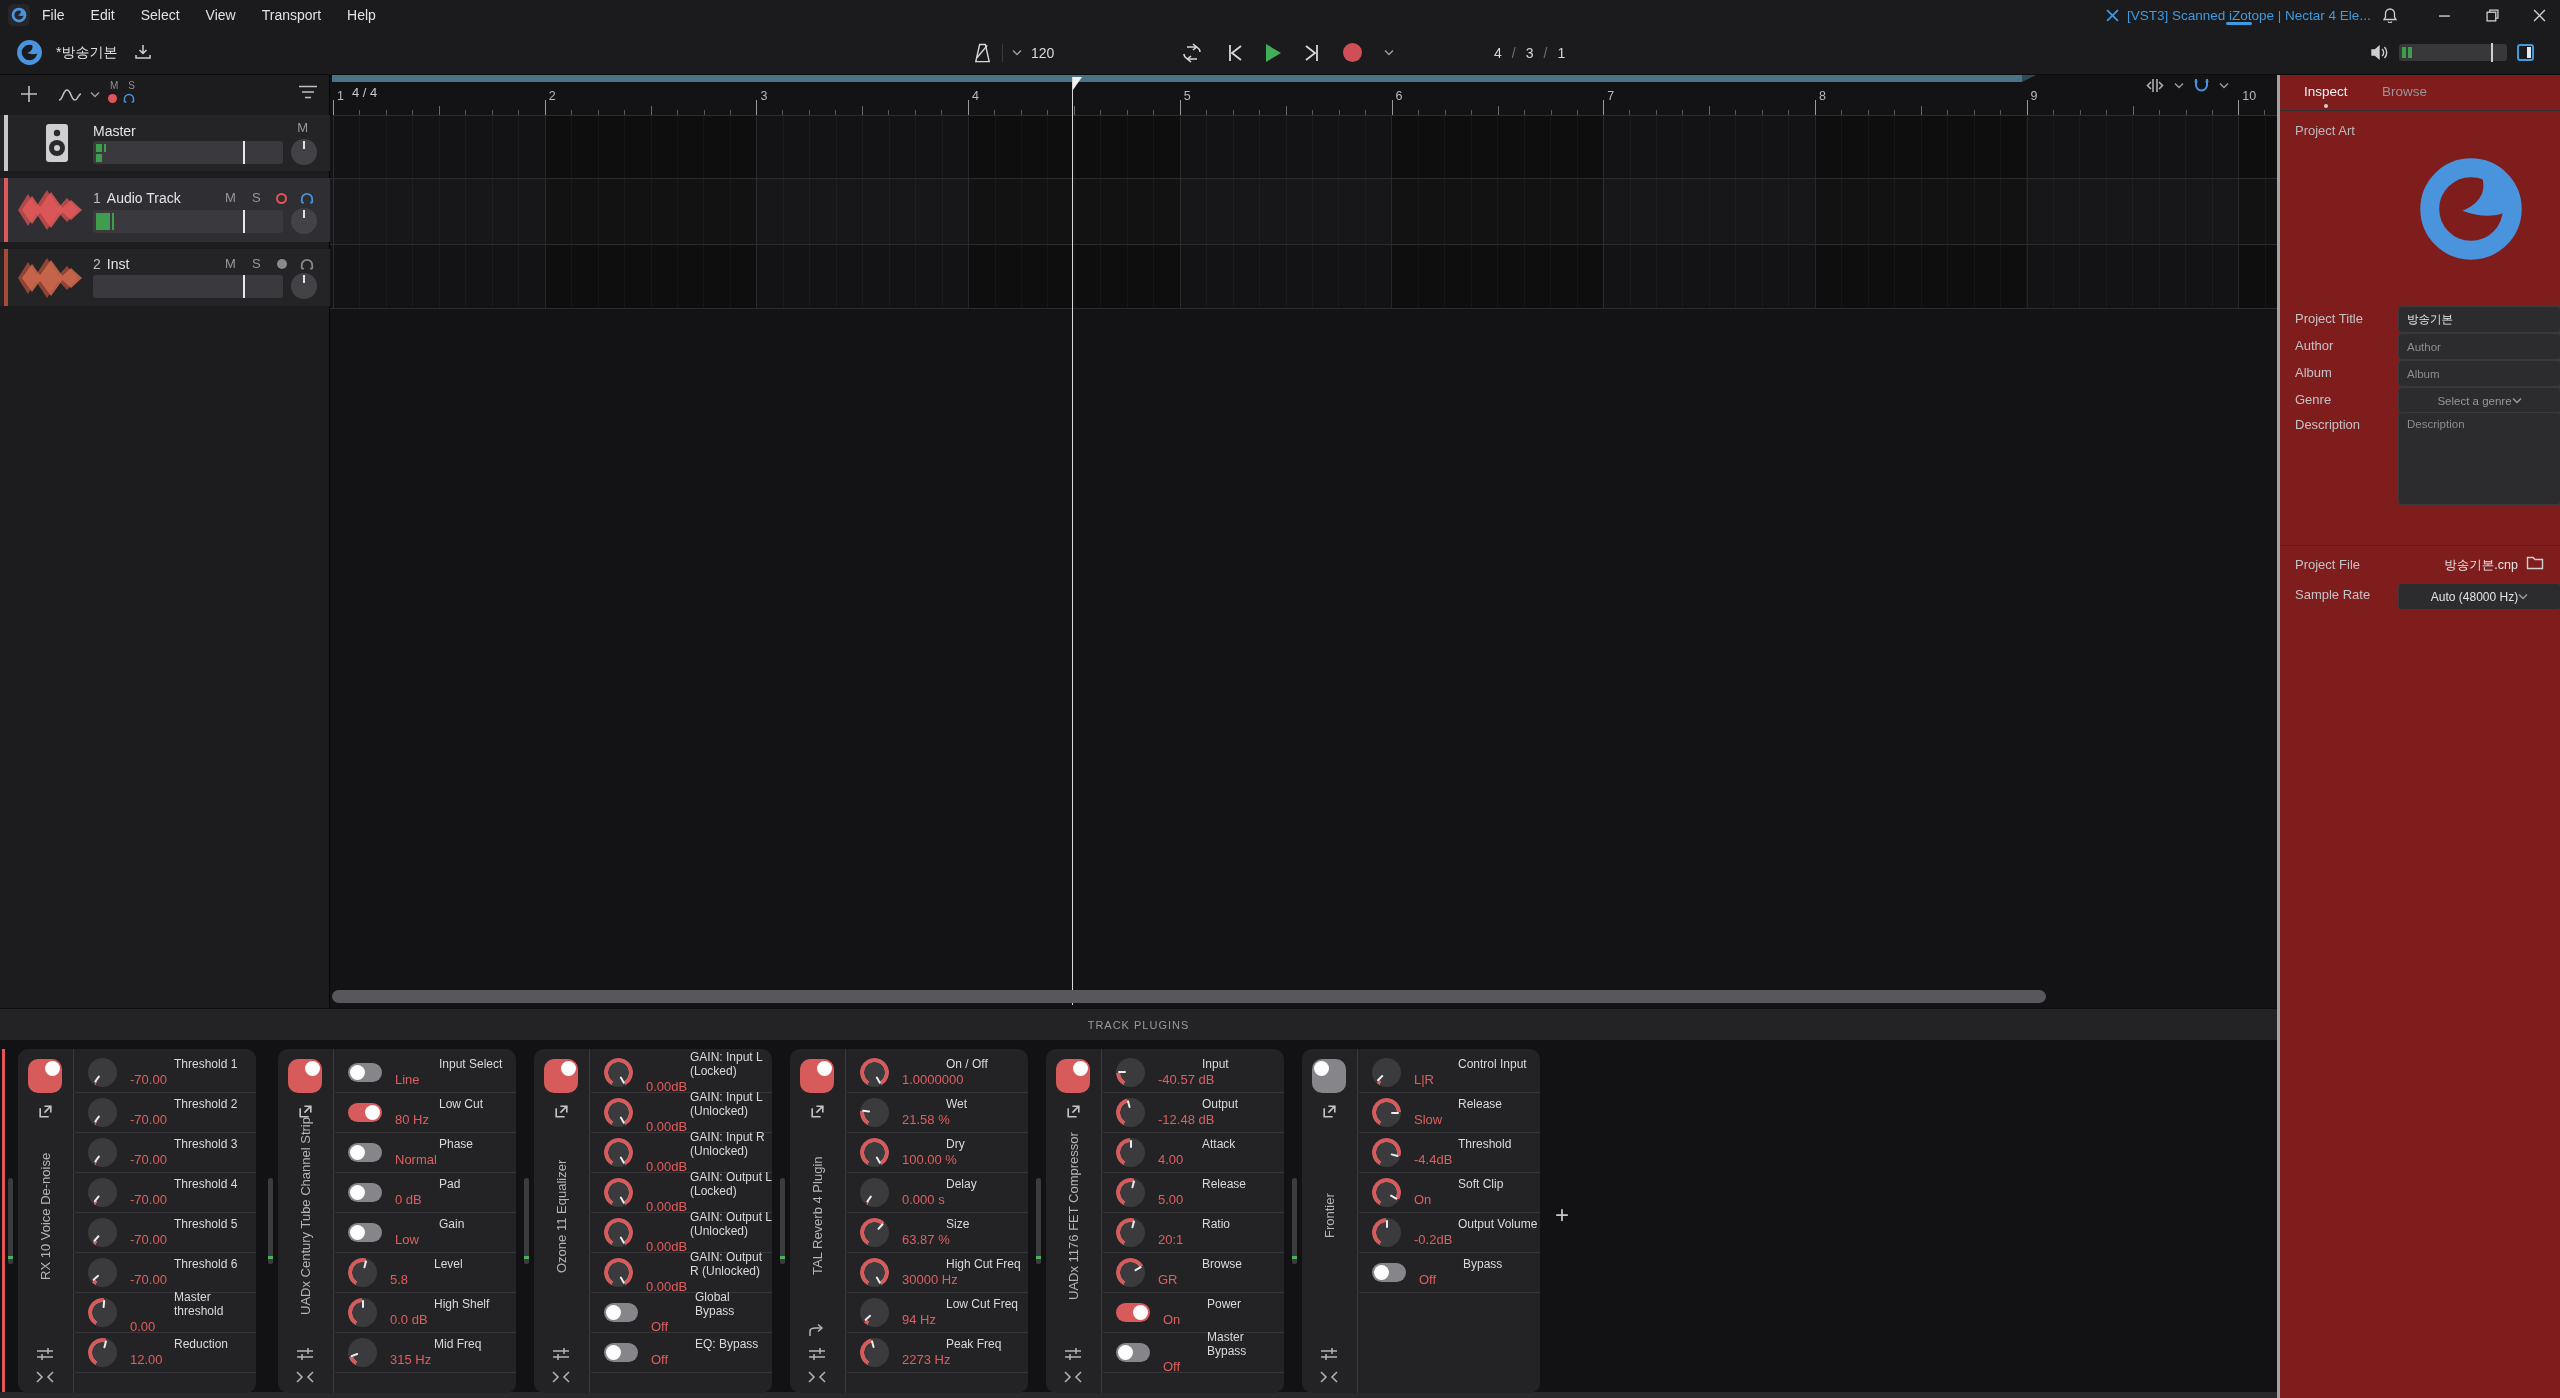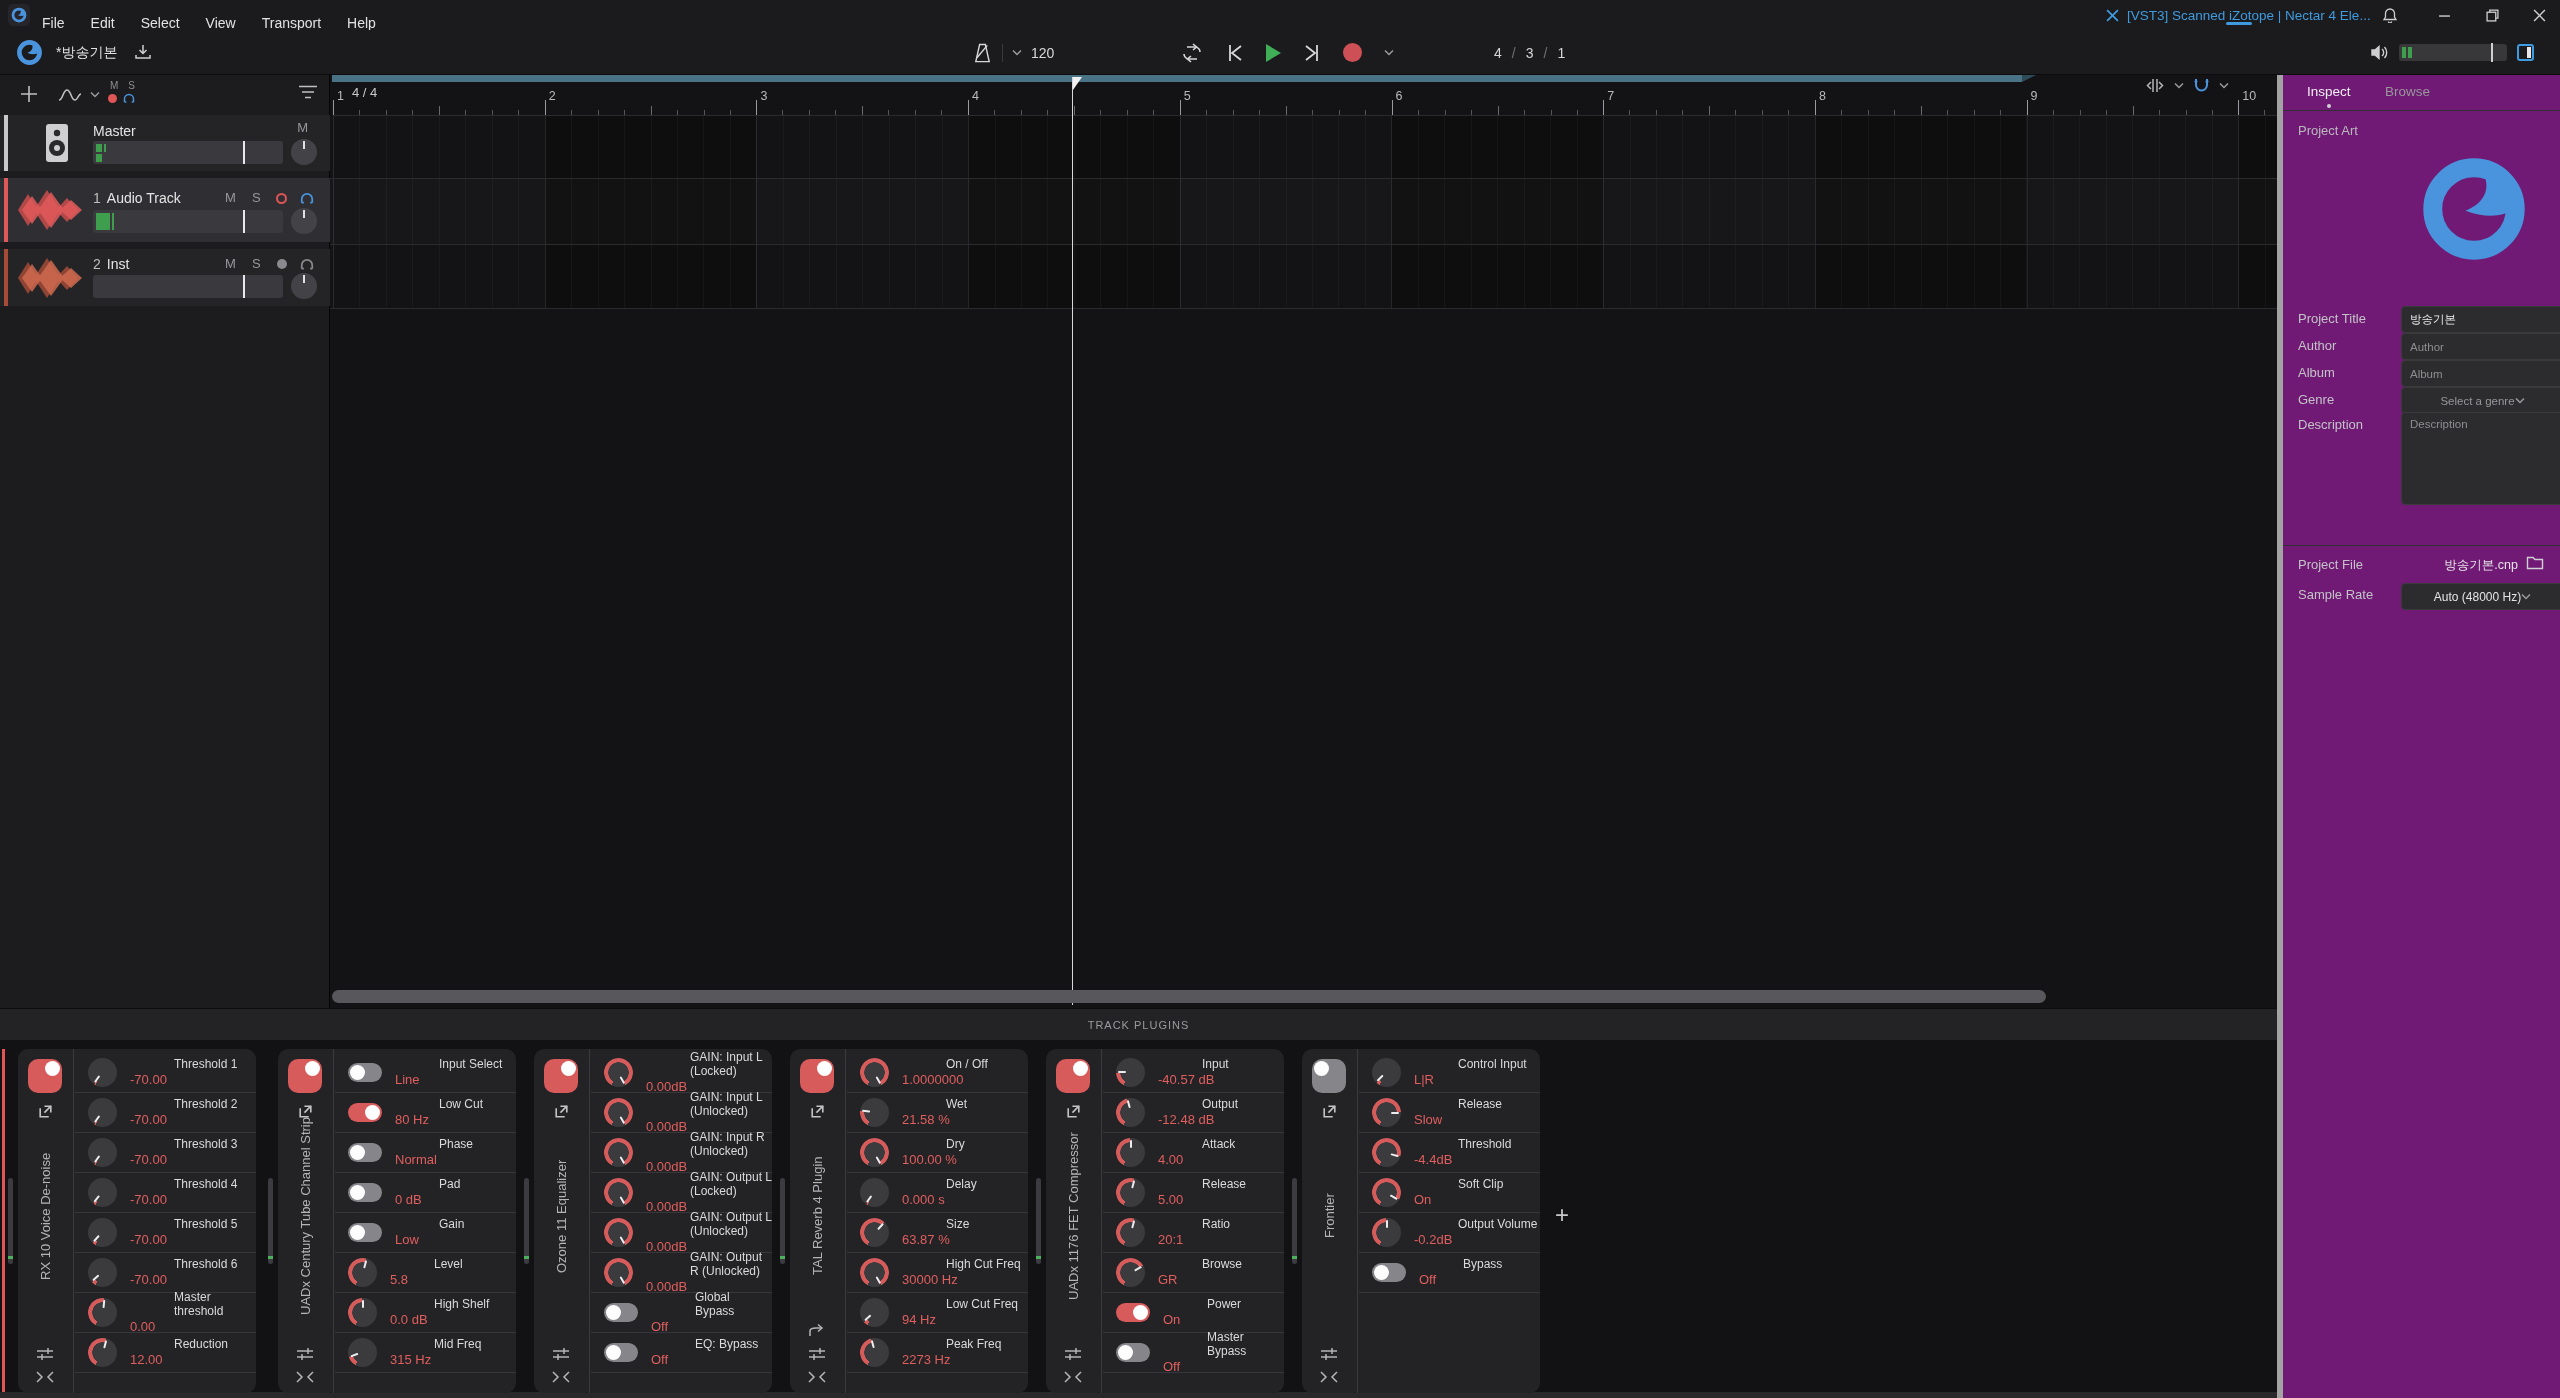--- a/index.html
+++ b/index.html
@@ -4,21 +4,21 @@
 <style>
   * { margin:0; padding:0; box-sizing:border-box; }
   html,body { width:2560px; height:1398px; overflow:hidden; background:#131315;
     font-family:"Liberation Sans", sans-serif; color:#d6d6d6; }
   svg { display:block; }
 
   
   #titlebar { position:absolute; left:0; top:0; width:2560px; height:30px; background:#1b1b1d; }
   #app-icon { position:absolute; left:8px; top:4px; width:22px; height:22px; border-radius:5px;
     background:#26262a; display:flex; align-items:center; justify-content:center; }
-  #menus { position:absolute; left:42px; top:0; height:30px; display:flex; align-items:center; gap:26px;margin-top:8px; }
+  #menus { position:absolute; left:42px; top:0; height:30px; display:flex; align-items:center; gap:26px; }
   .menu-item { font-size:14px; color:#e2e2e4; cursor:default; }
   #notif { position:absolute; left:2106px; top:0; height:30px; display:flex; align-items:center; gap:8px; }
   #notif-text { font-size:13.5px; color:#3f9be0; white-space:nowrap; }
   #notif-underline { position:absolute; left:120px; top:22px; width:26px; height:3px; background:#3f9be0; border-radius:2px; }
   .win-btn { position:absolute; top:7px; width:16px; height:16px; display:flex; align-items:center; justify-content:center; }
 
   
   #toolbar { position:absolute; left:0; top:30px; width:2560px; height:45px; background:#1b1b1d;
     border-bottom:1px solid #0c0c0d; }
   #tb-logo { position:absolute; left:16px; top:9px; width:27px; height:27px; }
@@ -80,21 +80,21 @@
       repeating-linear-gradient(90deg, transparent 0 211.7px, rgba(0,0,0,0.28) 211.7px 423.4px);
     border-top:1px solid #2b2b2e; }
   .lane { position:absolute; left:0; width:1947px; border-bottom:1px solid #2b2b2e; }
   #playhead { position:absolute; left:742px; top:2px; width:1px; height:928px; background:#d8d8da; }
   #playhead-flag { position:absolute; left:743px; top:2px; width:0; height:0;
     border-left:9px solid #f0f0f2; border-top:0; border-bottom:13px solid transparent; }
   #ruler-tools { position:absolute; left:1815px; top:2px; display:flex; align-items:center; gap:9px; }
   #hscroll { position:absolute; left:2px; top:915px; width:1714px; height:13px; background:#58585c; border-radius:7px; }
 
   
-  #inspector { position:absolute; left:2277px; top:75px; width:283px; height:1323px; background:#701a75; border-left:6px solid #a3a3a3;padding-left:16px; }
+  #inspector { position:absolute; left:2277px; top:75px; width:283px; height:1323px; background:#7f1d1d; border-left:3px solid #a3a3a3;padding-left:16px; }
   #insp-tabs { position:absolute; left:0; top:0; width:283px; height:36px; border-bottom:1px solid #303033; }
   .insp-tab { position:absolute; top:9px; font-size:13.5px; }
   #tab-inspect { left:24px; color:#f0f0f2; }
   #tab-inspect::after { content:''; position:absolute; left:50%; bottom:-9px; width:4px; height:4px; margin-left:-2px; border-radius:50%; background:#d0d0d3; }
   #tab-browse { left:102px; color:#97979b; }
   #insp-art-label { position:absolute; left:15px; top:48px; font-size:13px; color:#b9b9bd; }
   #insp-art { position:absolute; left:136px; top:79px; width:110px; height:110px; }
   .fld-label { position:absolute; left:15px; font-size:13px; color:#c3c3c7; }
   .fld-input { position:absolute; left:118px; width:163px; height:27px; background:#2c2c2f; border:1px solid #3a3a3d;
     border-radius:4px; color:#e8e8ea; font-size:11.5px; padding:0 8px; font-family:"Liberation Sans",sans-serif; }

